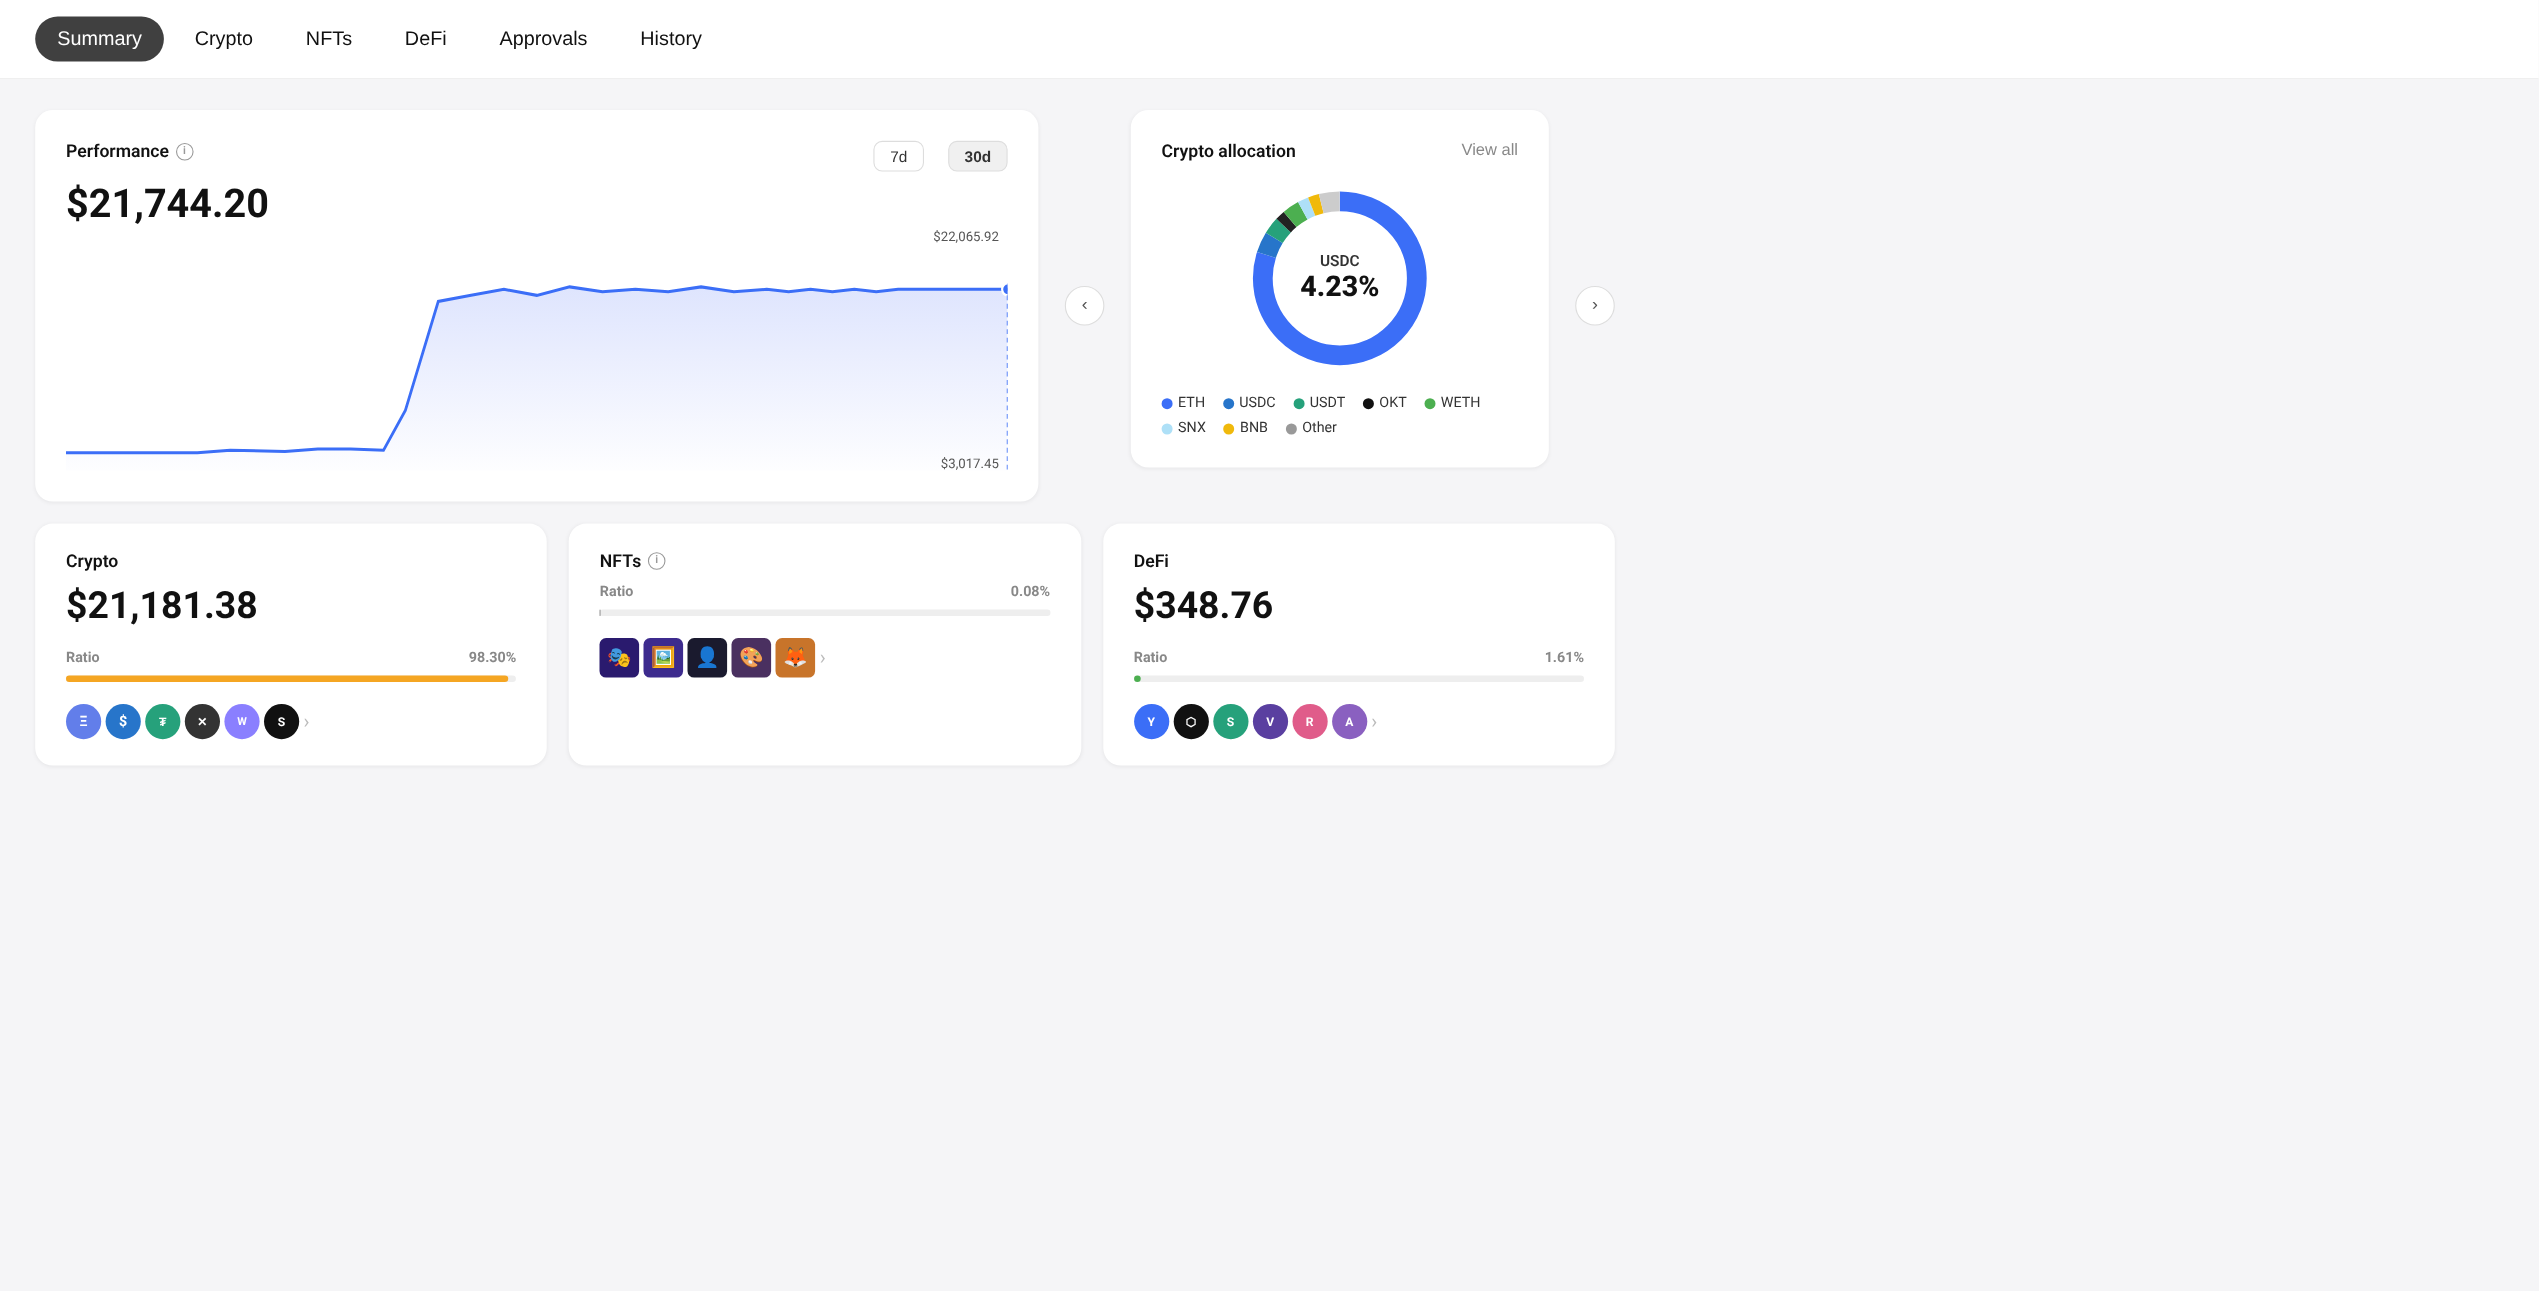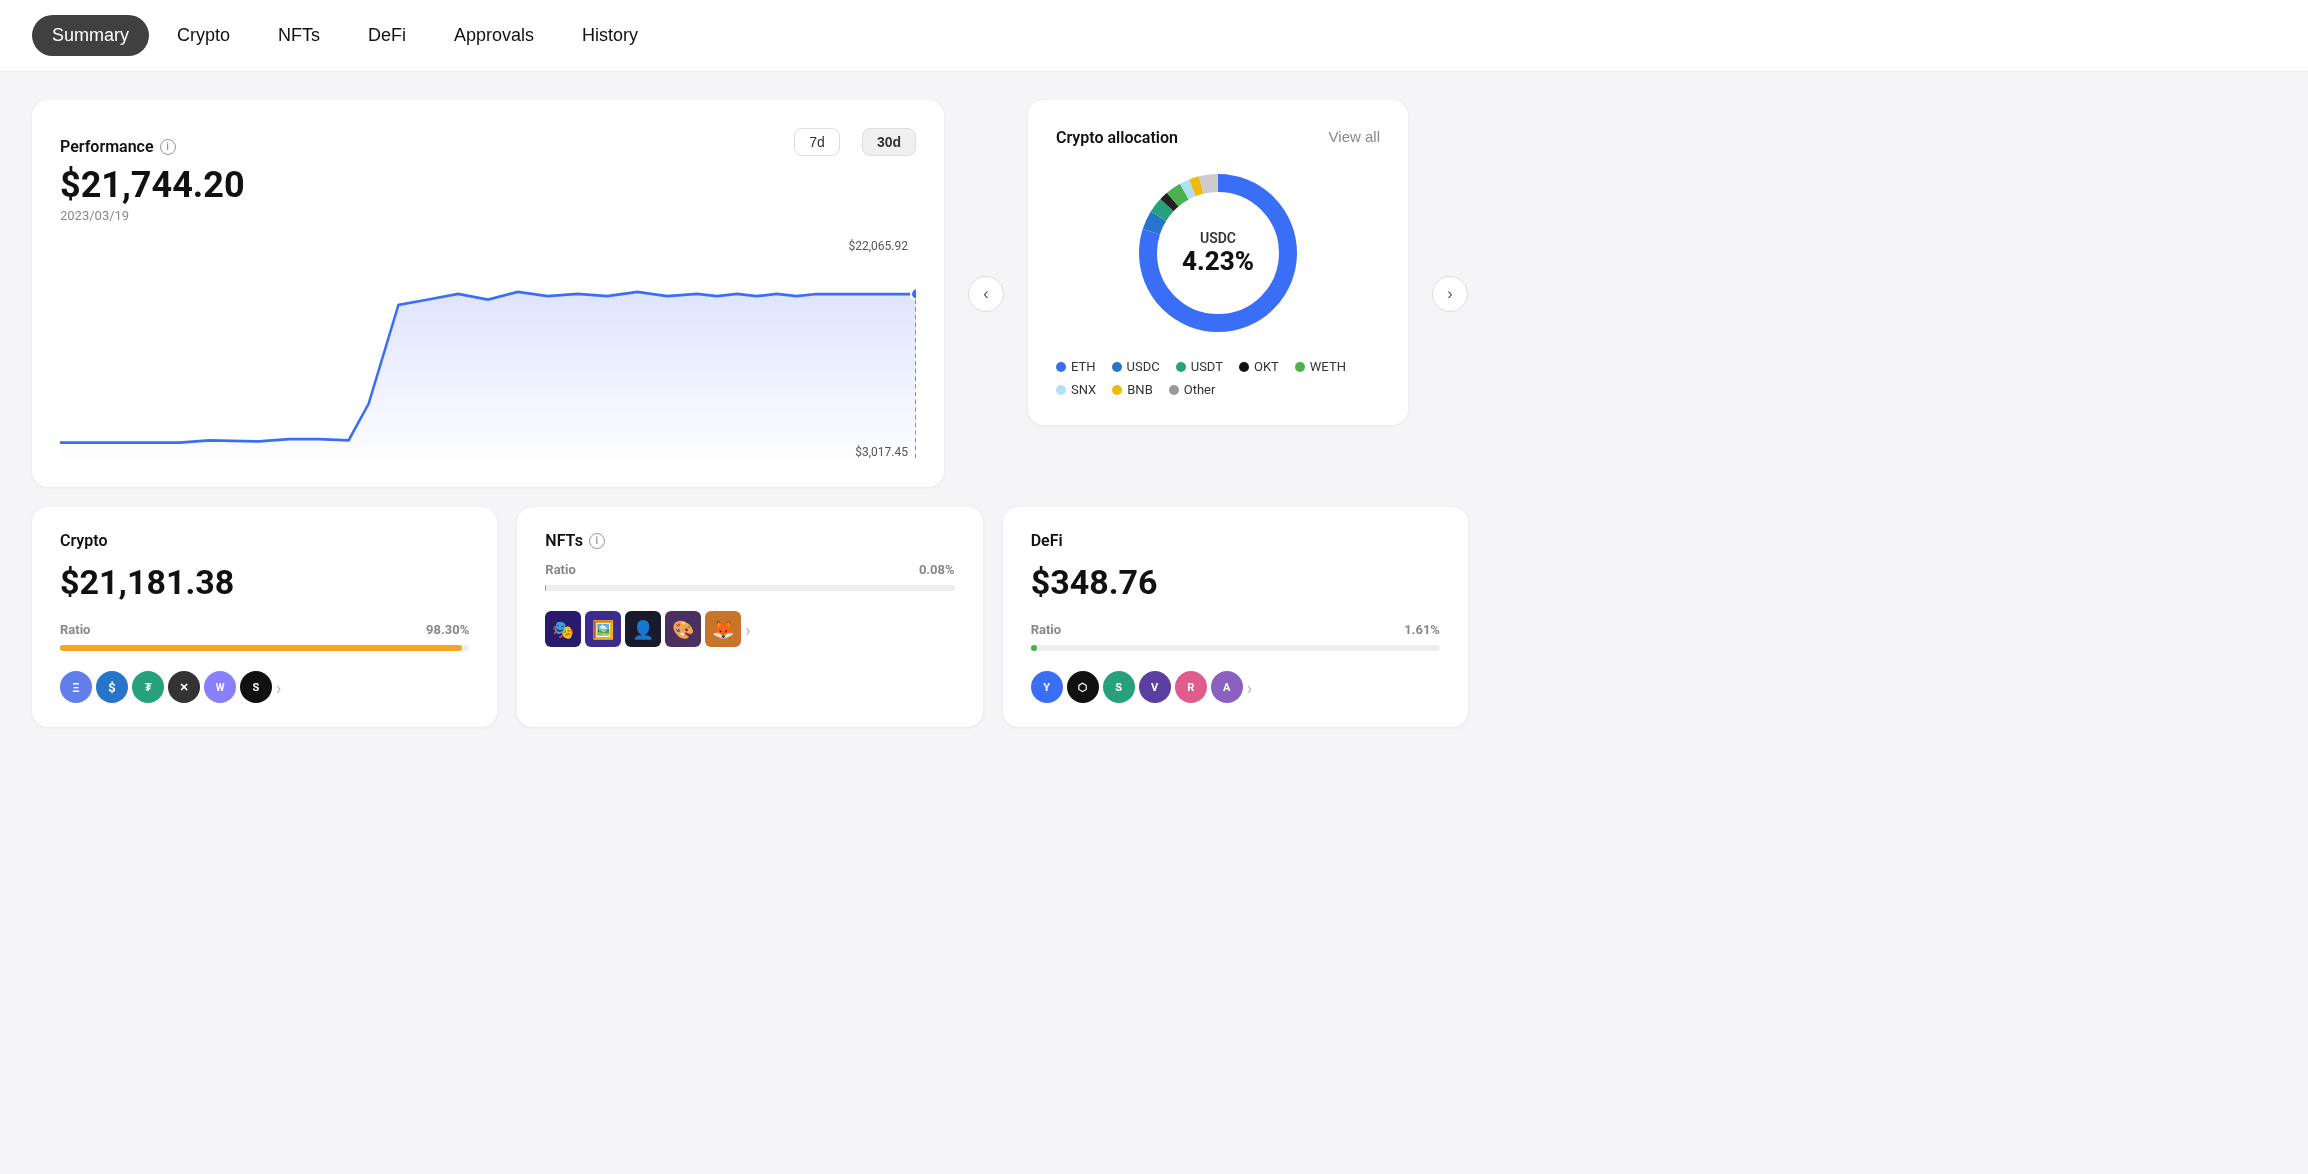--- a/index.html
+++ b/index.html
@@ -48,21 +48,21 @@
       padding: 28px;
       box-shadow: 0 1px 4px rgba(0,0,0,0.06);
     }
     .performance-card {
       flex: 1;
       position: relative;
     }
     .perf-header {
       display: flex;
       justify-content: space-between;
-      align-items: flex-end;
+      align-items: flex-start;
       margin-bottom: 6px;
     }
     .perf-title {
       font-size: 16px;
       font-weight: 600;
       color: #111;
       display: flex;
       align-items: center;
       gap: 6px;
     }
@@ -297,21 +297,20 @@
         <div class="perf-title">
           <span>Performance</span>
           <span class="info-icon">i</span>
         </div>
         <div class="time-buttons">
           <button class="time-btn">7d</button>
           <button class="time-btn active">30d</button>
         </div>
       </div>
       <div class="perf-amount">$21,744.20</div>
-      <div class="perf-date">2023/03/19</div>
 
       <div class="chart-container">
         <span class="chart-label-top">$22,065.92</span>
         <svg width="100%" height="100%" viewBox="0 0 860 200" preserveAspectRatio="none">
           <defs>
             <linearGradient id="chartGrad" x1="0" y1="0" x2="0" y2="1">
               <stop offset="0%" stop-color="#4a6cf7" stop-opacity="0.18"></stop>
               <stop offset="100%" stop-color="#4a6cf7" stop-opacity="0.01"></stop>
             </linearGradient>
           </defs>

